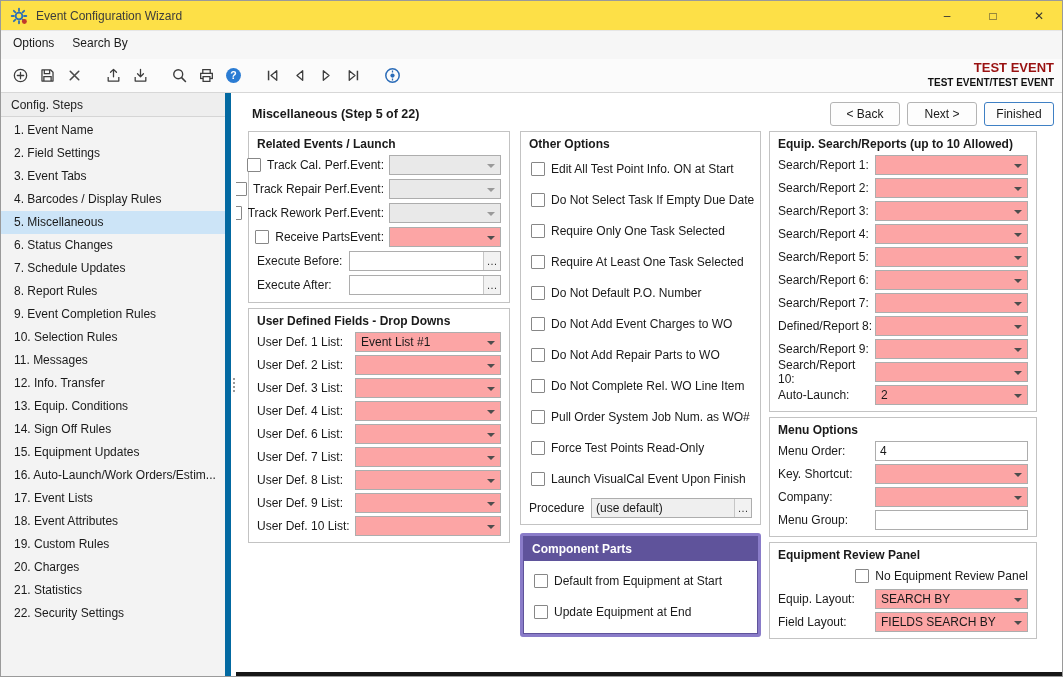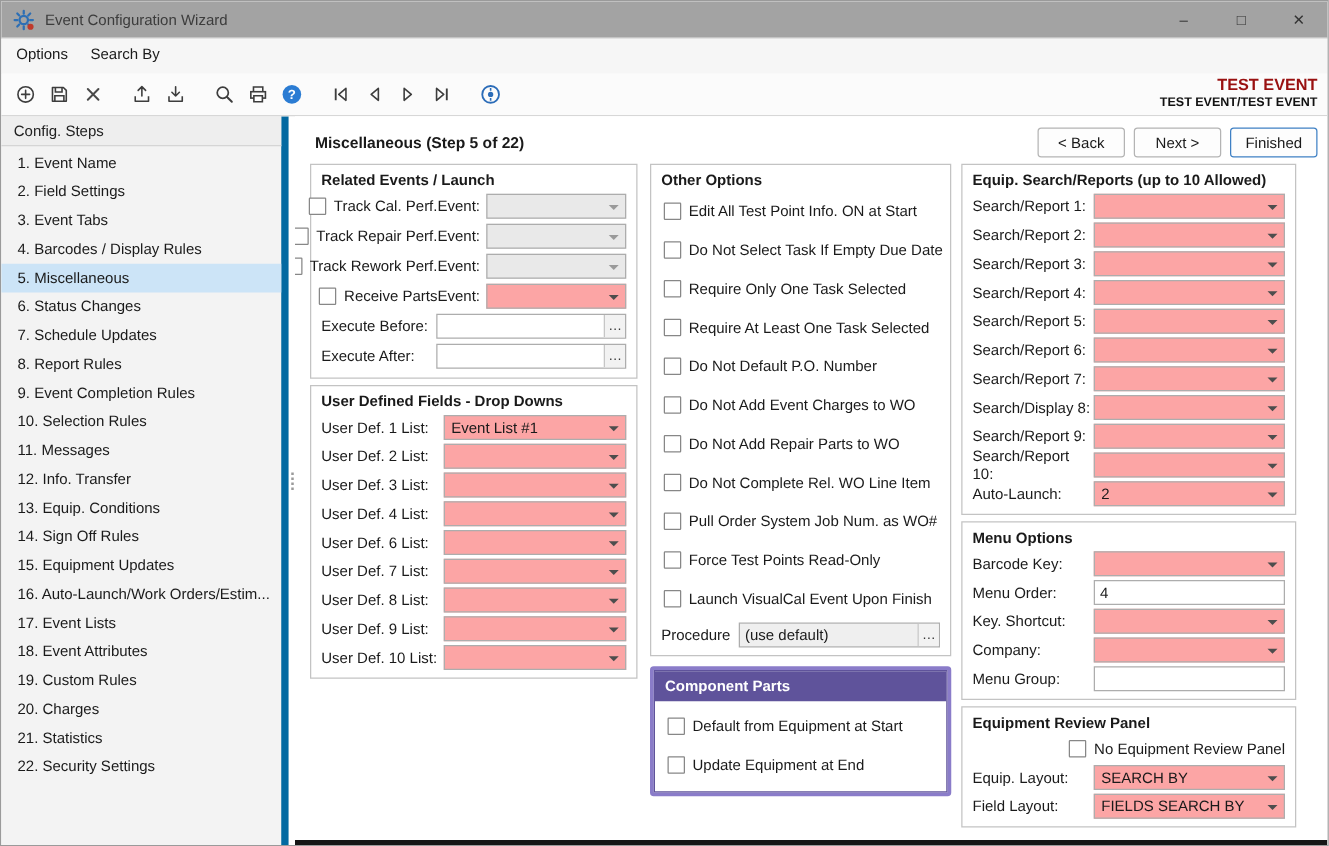--- a/index.html
+++ b/index.html
@@ -3,21 +3,21 @@
 <meta charset="utf-8">
 <style>
   * { margin:0; padding:0; box-sizing:border-box; }
   html,body { width:1063px; height:677px; }
   body {
     font-family:"Liberation Sans","DejaVu Sans",sans-serif;
     font-size:12px; color:#1a1a1a; background:#fff; overflow:hidden;
     border:1px solid #9a9a9a; position:relative;
   }
   
-  .titlebar { height:30px; background:#a3a3a3; display:flex; align-items:center; border-bottom:1px solid #e6e6e6; }
+  .titlebar { height:30px; background:#fde047; display:flex; align-items:center; border-bottom:1px solid #e6e6e6; }
   .app-icon { width:18px; height:18px; margin:0 8px 0 9px; flex:none; }
   .title-text { font-size:12px; color:#3c3c3c; }
   .win-controls { margin-left:auto; display:flex; height:100%; }
   .win-btn { width:46px; display:flex; align-items:center; justify-content:center; font-size:12px; color:#333; cursor:default; }
   
   .menubar { height:28px; display:flex; background:#f6f6f6; padding-left:3px; }
   .menu-item { padding:5px 9px; font-size:12px; color:#1a1a1a; }
   
   .toolbar { height:34px; display:flex; align-items:center; background:#fbfbfb; border-bottom:1px solid #d7d7d7; padding-left:6px; position:relative; }
   .tb-icon { width:27px; height:27px; display:flex; align-items:center; justify-content:center; }
@@ -489,21 +489,21 @@
               </span>
           </div>
           <div class="row">
             <span class="lbl97">Search/Report 7:</span>
             <span class="dd flexfill">
                 <span class="dd-val"></span>
                 <i class="dd-arrow"></i>
               </span>
           </div>
           <div class="row">
-            <span class="lbl97">Search/Display 8:</span>
+            <span class="lbl97">Defined/Report 8:</span>
             <span class="dd flexfill">
                 <span class="dd-val"></span>
                 <i class="dd-arrow"></i>
               </span>
           </div>
           <div class="row">
             <span class="lbl97">Search/Report 9:</span>
             <span class="dd flexfill">
                 <span class="dd-val"></span>
                 <i class="dd-arrow"></i>
@@ -521,27 +521,20 @@
             <span class="dd flexfill">
                 <span class="dd-val">2</span>
                 <i class="dd-arrow"></i>
               </span>
           </div>
         </div>
 
         <div class="gbox gbox-pad">
           <div class="gbox-title">Menu Options</div>
 
-          <div class="row">
-            <span class="lbl97">Barcode Key:</span>
-            <span class="dd flexfill">
-                <span class="dd-val"></span>
-                <i class="dd-arrow"></i>
-              </span>
-          </div>
           <div class="row">
             <span class="lbl97">Menu Order:</span>
             <span class="field">
                 <span class="fill">4</span>
               </span>
           </div>
           <div class="row">
             <span class="lbl97">Key. Shortcut:</span>
             <span class="dd flexfill">
                 <span class="dd-val"></span>

